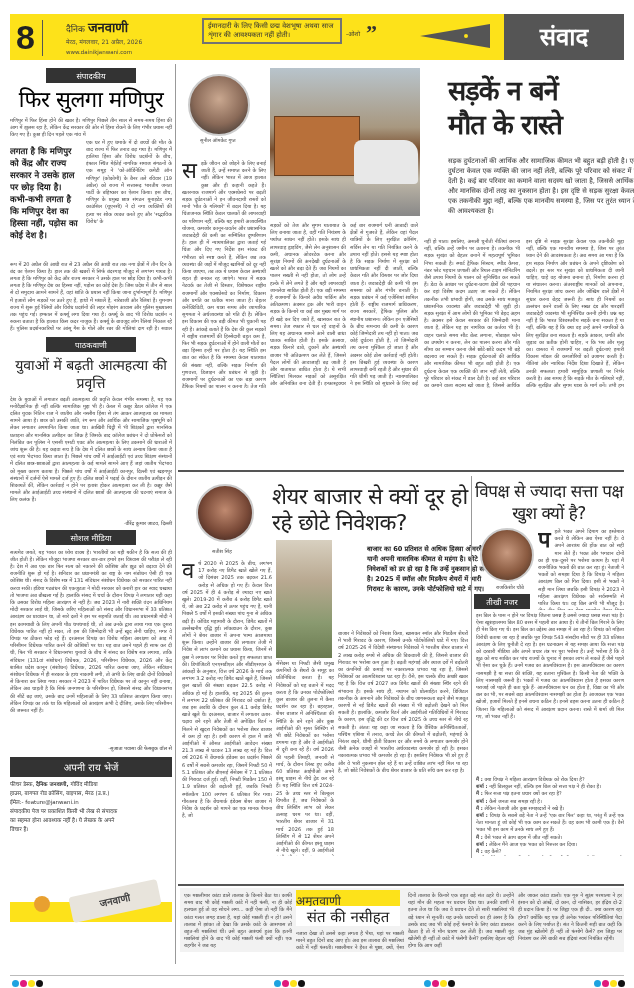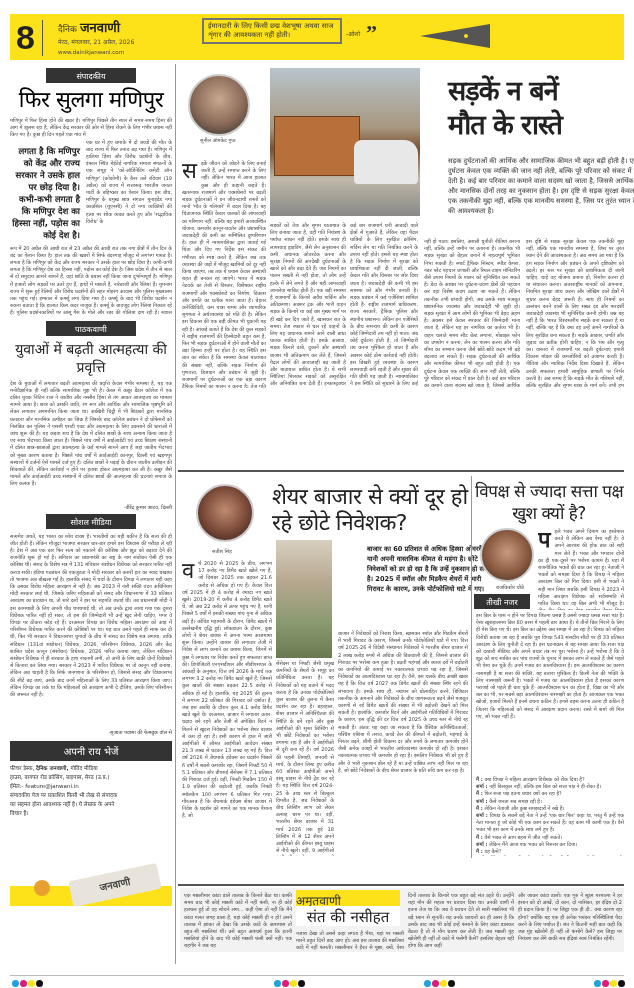--- a/index.html
+++ b/index.html
@@ -3,41 +3,41 @@
 <meta charset="utf-8">
 <style>
   * { box-sizing: border-box; margin: 0; padding: 0; }
   html, body { width: 634px; height: 988px; background: #fff; overflow: hidden; }
   body { font-family: "DejaVu Sans", sans-serif; color: #222; position: relative; }
 
   
   .masthead { position: absolute; left: 10px; top: 14px; width: 614px; height: 46px; background: #fde21a; }
   .page-num { position: absolute; left: 6px; top: 4px; font: bold 34px "Liberation Sans", sans-serif; color: #222; }
   .mh-sep { position: absolute; left: 32px; top: 6px; width: 1px; height: 36px; background: #555; }
-  .mh-info { position: absolute; left: 48px; top: 4px; }
+  .mh-info { position: absolute; left: 56px; top: 4px; }
   .mh-brand { font-size: 9px; color: #333; }
   .mh-brand b { font-size: 13px; color: #222; }
   .mh-date { font-size: 6px; color: #444; margin-top: 2px; }
   .mh-url { font-size: 5.5px; color: #444; margin-top: 3px; }
   .quote-box { position: absolute; left: 192px; top: 4px; width: 140px; height: 26px; border: 2px solid #737373; padding: 2px 4px; font-size: 7px; line-height: 9px; color: #333; }
   .quote-author { position: absolute; left: 336px; top: 16px; font-size: 6px; color: #333; }
   .quote-mark { position: absolute; left: 356px; top: 6px; font: bold 22px "Liberation Serif", serif; color: #333; }
   .pen-shape { position: absolute; left: 410px; top: 10px; width: 0; height: 0; border-top: 12px solid transparent; border-bottom: 12px solid transparent; border-right: 70px solid #555; }
   .pen-dot { position: absolute; left: 452px; top: 18px; width: 8px; height: 8px; border-radius: 50%; background: #fde21a; border: 2px solid #555; }
   .samvad-box { position: absolute; left: 494px; top: 0; width: 120px; height: 46px; background: #555; color: #fff; font: bold 24px "DejaVu Serif", serif; text-align: center; line-height: 46px; }
 
   
   .col-left { position: absolute; left: 10px; top: 64px; width: 162px; height: 900px; }
   .vrule { position: absolute; width: 1px; background: #999; }
   .section-tab { display: block; margin: 4px auto 3px; width: 90px; background: #333; color: #fff; font-size: 8px; text-align: center; padding: 2px 0; position: relative; }
   .section-line { position: relative; height: 1px; background: #555; margin-top: -8px; margin-bottom: 8px; z-index: -1; }
   .headline-l { font: 22px "DejaVu Sans", sans-serif; text-align: center; color: #000000; line-height: 26px; letter-spacing: -0.5px; }
   .headline-m { font: 14px "DejaVu Sans", sans-serif; text-align: center; color: #222; line-height: 18px; }
   .body-txt { font-size: 5px; line-height: 7.2px; color: #444; text-align: justify; }
-  .pullquote { float: left; width: 70px; font: bold 8.5px "DejaVu Sans", sans-serif; line-height: 12px; color: #222; margin: 6px 6px 4px 0; text-align: right; }
+  .pullquote { float: left; width: 70px; font: bold 8.5px "DejaVu Sans", sans-serif; line-height: 12px; color: #222; margin: 6px 6px 20px 0; }
   .signature { font-size: 5px; text-align: right; color: #333; margin-top: 2px; }
   .send-bar { background: #333; color: #fff; font-size: 10px; text-align: center; padding: 3px 0; margin-top: 6px; }
   .send-txt { font-size: 5.5px; line-height: 9px; color: #333; margin-top: 3px; }
   .ad-box { position: relative; height: 88px; margin-top: 4px; }
   .ad-yellow { position: absolute; left: 0; bottom: 4px; width: 100%; height: 20px; background: #fde21a; }
   .ad-paper { position: absolute; left: 60px; bottom: 12px; width: 90px; height: 26px; background: #e8e4dc; border-radius: 4px; transform: rotate(-12deg); font: bold 10px "DejaVu Serif", serif; text-align: center; line-height: 26px; color: #444; }
   .ad-badge { position: absolute; left: 24px; bottom: 14px; width: 16px; height: 16px; border-radius: 50%; background: #e8a030; }
   .author1 { position: absolute; left: 10px; top: 10px; width: 62px; height: 62px; border-radius: 50%; background: radial-gradient(circle at 50% 40%, #caa890 0%, #8a6a58 55%, #2a2a2a 100%); border: 2px solid #ccc; }
   .author1-cap { position: absolute; left: 14px; top: 74px; font-size: 5px; color: #444; }
   .photo-crash { position: absolute; left: 92px; top: 0; width: 150px; height: 148px; background: linear-gradient(180deg, #b8c4cc 0%, #a89880 40%, #7a5030 55%, #c0b8a8 75%, #888 100%); }
@@ -86,20 +86,21 @@
       <b>जनवाणी</b>
     </div>
     <div class="mh-date">मेरठ, मंगलवार, 21 अप्रैल, 2026</div>
     <div class="mh-url">www.dainikjanwani.com</div>
   </div>
   <div class="quote-box">ईमानदारी के लिए किसी छद्म वेशभूषा अथवा साज शृंगार की आवश्यकता नहीं होती।</div>
   <div class="quote-author">-ओशो</div>
   <div class="quote-mark">”</div>
   <div class="pen-shape"></div>
   <div class="pen-dot"></div>
+  <div class="samvad-box">संवाद</div>
 </div>
 
 <div class="col-left">
 
   <div>
     <div class="section-tab">संपादकीय</div>
     <div class="section-line"></div>
     <div class="headline-l">फिर सुलगा मणिपुर</div>
     <p class="body-txt" style="margin-top:4px;">मणिपुर में फिर हिंसा होने की खबर है। मणिपुर पिछले तीन साल से समय-समय हिंसा की आग में झुलस रहा है, लेकिन केंद्र सरकार की ओर से हिंसा रोकने के लिए गंभीर प्रयास नहीं किए गए हैं। कुछ ही दिन पहले एक गांव में</p>
     <div style="overflow:hidden;">

